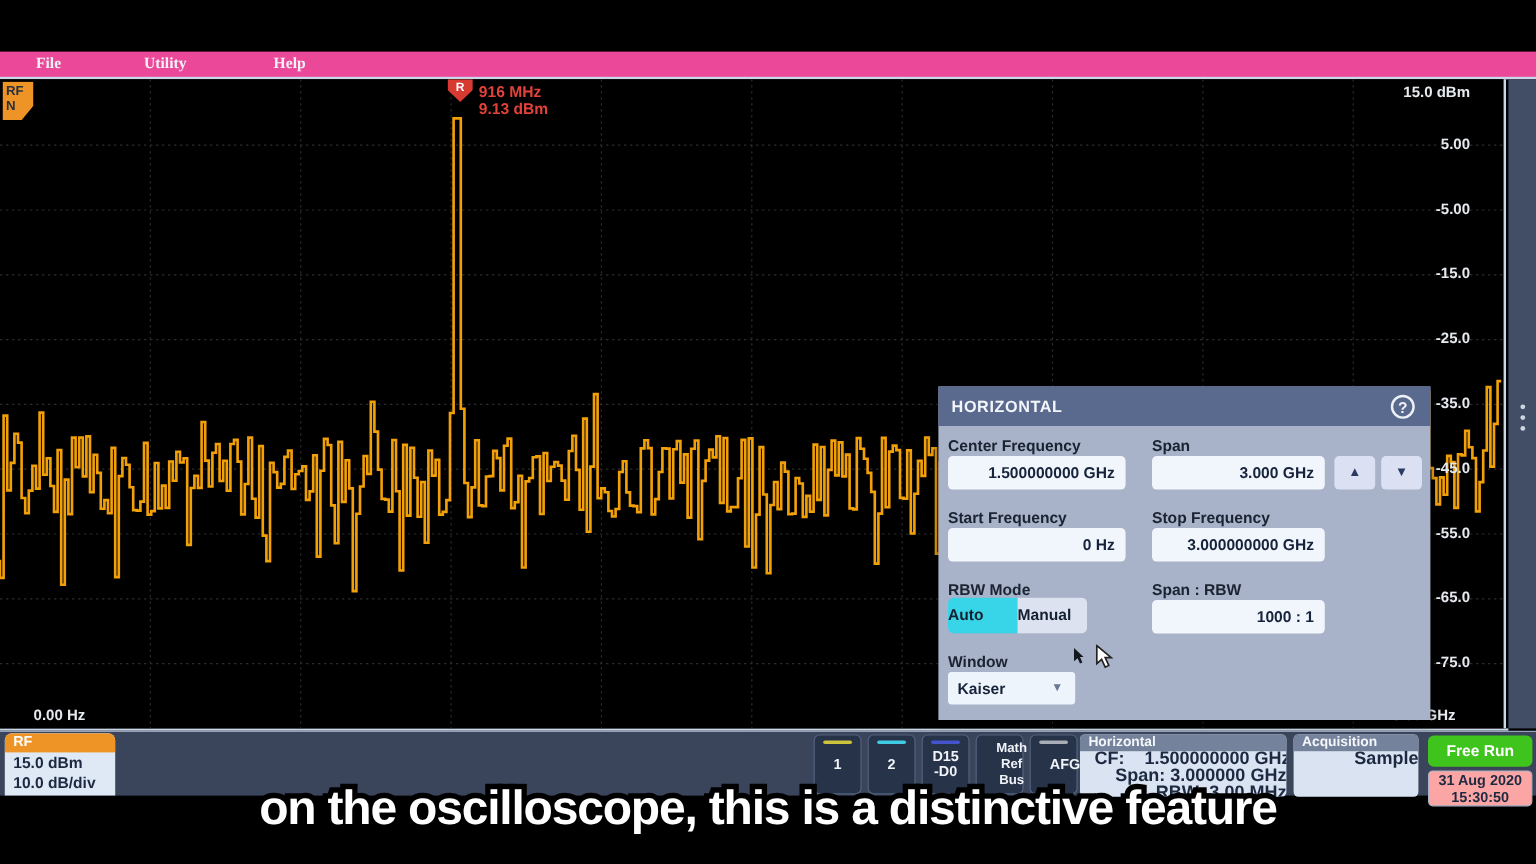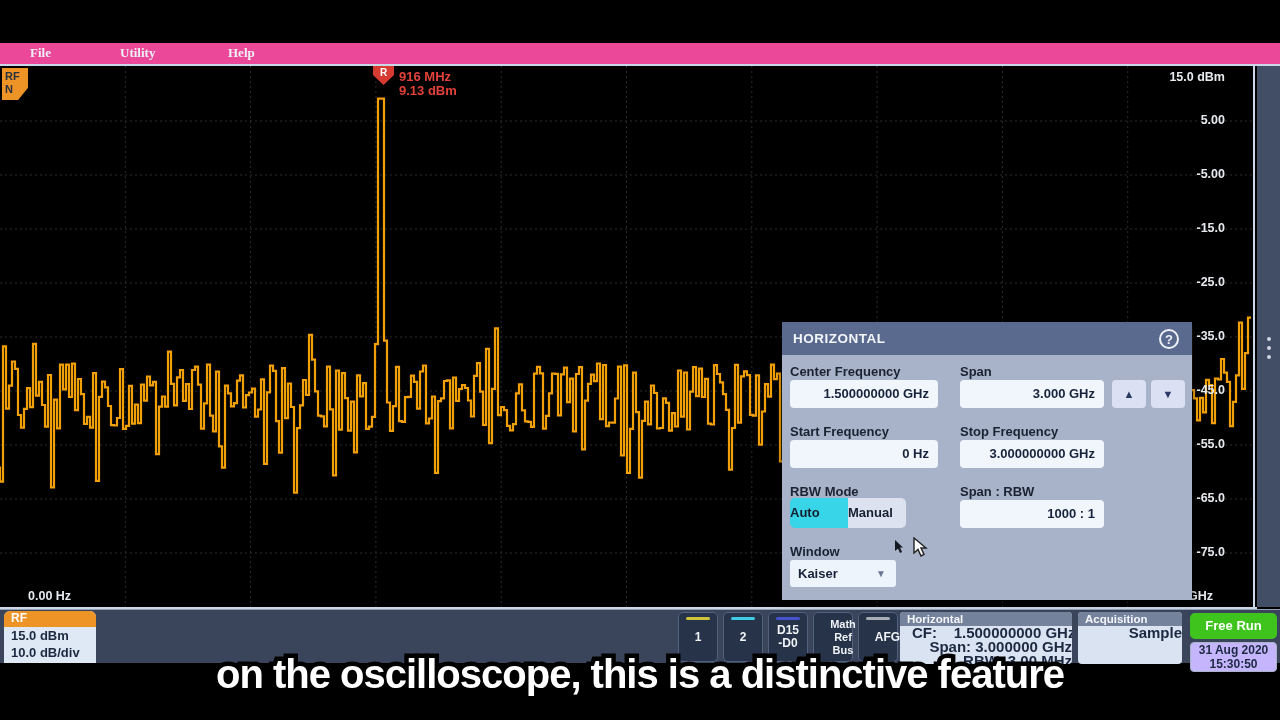--- a/index.html
+++ b/index.html
@@ -87,21 +87,21 @@
   .info-box { position:absolute; top:2px; background:#d9e3f2; border-radius:4px; overflow:hidden; }
   .info-head { background:#75829c; color:#f4f6fa; font-size:11.5px; font-weight:bold;
             padding:1px 0 1px 7px; }
   .info-line { color:#1c2940; font-size:15px; font-weight:bold; line-height:14px;
             padding-left:12px; white-space:pre;text-align:right; }
 
   #free-run { position:absolute; left:1190px; top:3px; width:87px; height:26px;
             background:#3fc41e; border-radius:5px; color:#fff; font-size:13px;
             font-weight:bold; text-align:center; line-height:26px; }
   #datetime { position:absolute; left:1190px; top:32px; width:87px; height:30px;
-            background:#c4b5fd; border:1px solid #aab4c8; border-radius:4px;
+            background:#fca5a5; border:1px solid #aab4c8; border-radius:4px;
             color:#1c2940; font-size:12px; font-weight:bold; text-align:center; line-height:14px; }
 
   
   #caption { position:absolute; left:0; top:652px; width:1280px; text-align:center;
              font-size:40px; font-weight:bold; letter-spacing:-1px; z-index:99; }
   #caption .cap-stroke { position:absolute; left:0; top:0; width:100%;
              -webkit-text-stroke:9px #000; color:#000; }
   #caption .cap-fill { position:relative; color:#fff; }
 </style>
 </head>

